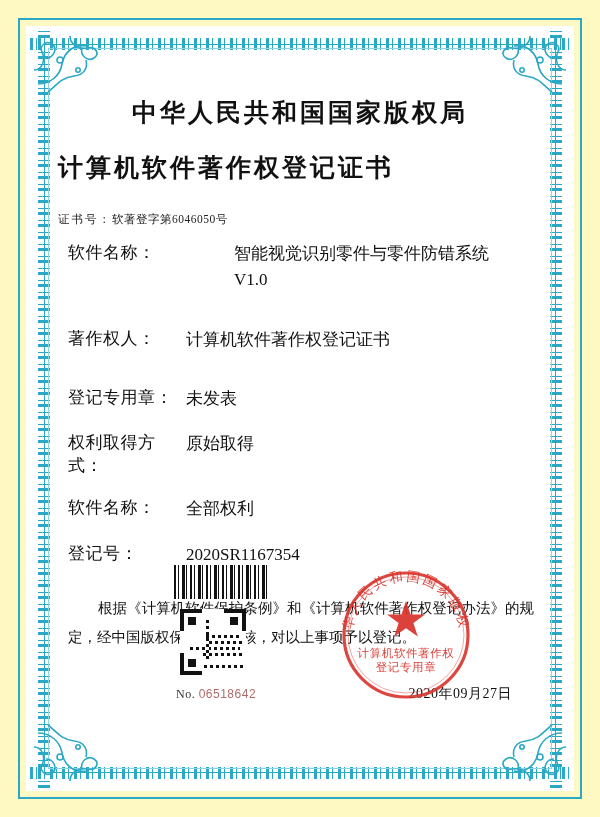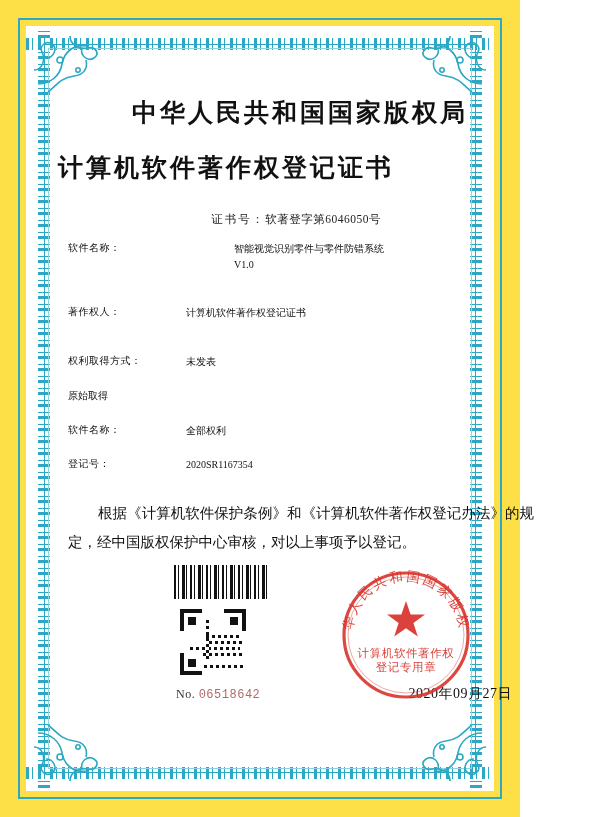--- a/index.html
+++ b/index.html
@@ -9,23 +9,23 @@
   }
   body {
     width: 600px;
     height: 817px;
     font-family: "Liberation Serif", "DejaVu Serif", serif;
     overflow: hidden;
   }
 
   .certificate {
     position: relative;
-    width: 520px;
+    width: 600px;
     height: 817px;
-    background: #fde047;
+    background: #fef9c3;
     box-sizing: border-box;
   }
 
   
   .frame-outer {
     position: absolute;
     left: 18px; top: 18px; right: 18px; bottom: 18px;
     border: 2px solid #2ba8c4;
     box-sizing: border-box;
   }
@@ -105,38 +105,38 @@
   .title-main {
     text-align: left;
     font-size: 25px;
     letter-spacing: 3px;
     color: #111;
     font-weight: 700;
     margin-top: 22px;
   }
 
   .cert-no {
-    text-align: center;
+    text-align: left;
     font-size: 11.5px;
     color: #222;
     margin-top: 28px;
     padding-right: 8px;
     letter-spacing: 0.5px;
   }
   .cert-no .label { letter-spacing: 2px; }
 
   .fields {
     margin-top: 14px;
     padding-left: 10px;
   }
   .row {
     display: flex;
     align-items: flex-start;
     margin-bottom: 19px;
-    font-size: 10px;
+    font-size: 17px;
     color: #111;
   }
   .row .lab {
     width: 118px;
     flex: 0 0 118px;
     letter-spacing: 0.5px;
   }
   .row .val {
     flex: 1;
     line-height: 1.55;
@@ -202,21 +202,21 @@
   }
 
   .serial {
     position: absolute;
     left: 108px;
     top: 122px;
     font-size: 12px;
     color: #333;
     letter-spacing: 0.5px;
   }
-  .serial .num { color: #b06a6a; font-family: Liberation Mono, monospace; }
+  .serial .num { color: #b06a6a; font-family: Liberation Sans, sans-serif; }
 
   .issue-date {
     position: absolute;
     right: 22px;
     top: 120px;
     font-size: 14px;
     color: #111;
     letter-spacing: 0.5px;
   }
 
@@ -302,25 +302,26 @@
 
       <div class="row">
         <div class="lab">著作权人：</div>
         <div class="val">计算机软件著作权登记证书</div>
       </div>
 
       <div class="gap-big"></div>
 
 
       <div class="row">
+        <div class="lab">登记专用章：</div>
+        <div class="val">未发表</div>
+      </div>
+
+      <div class="row">
         <div class="lab">权利取得方式：</div>
-        <div class="val">未发表</div>
-      </div>
-
-      <div class="row">
         <div class="val">原始取得</div>
       </div>
 
       <div class="row">
         <div class="lab">软件名称：</div>
         <div class="val">全部权利</div>
       </div>
 
       <div class="row">
         <div class="lab">登记号：</div>

